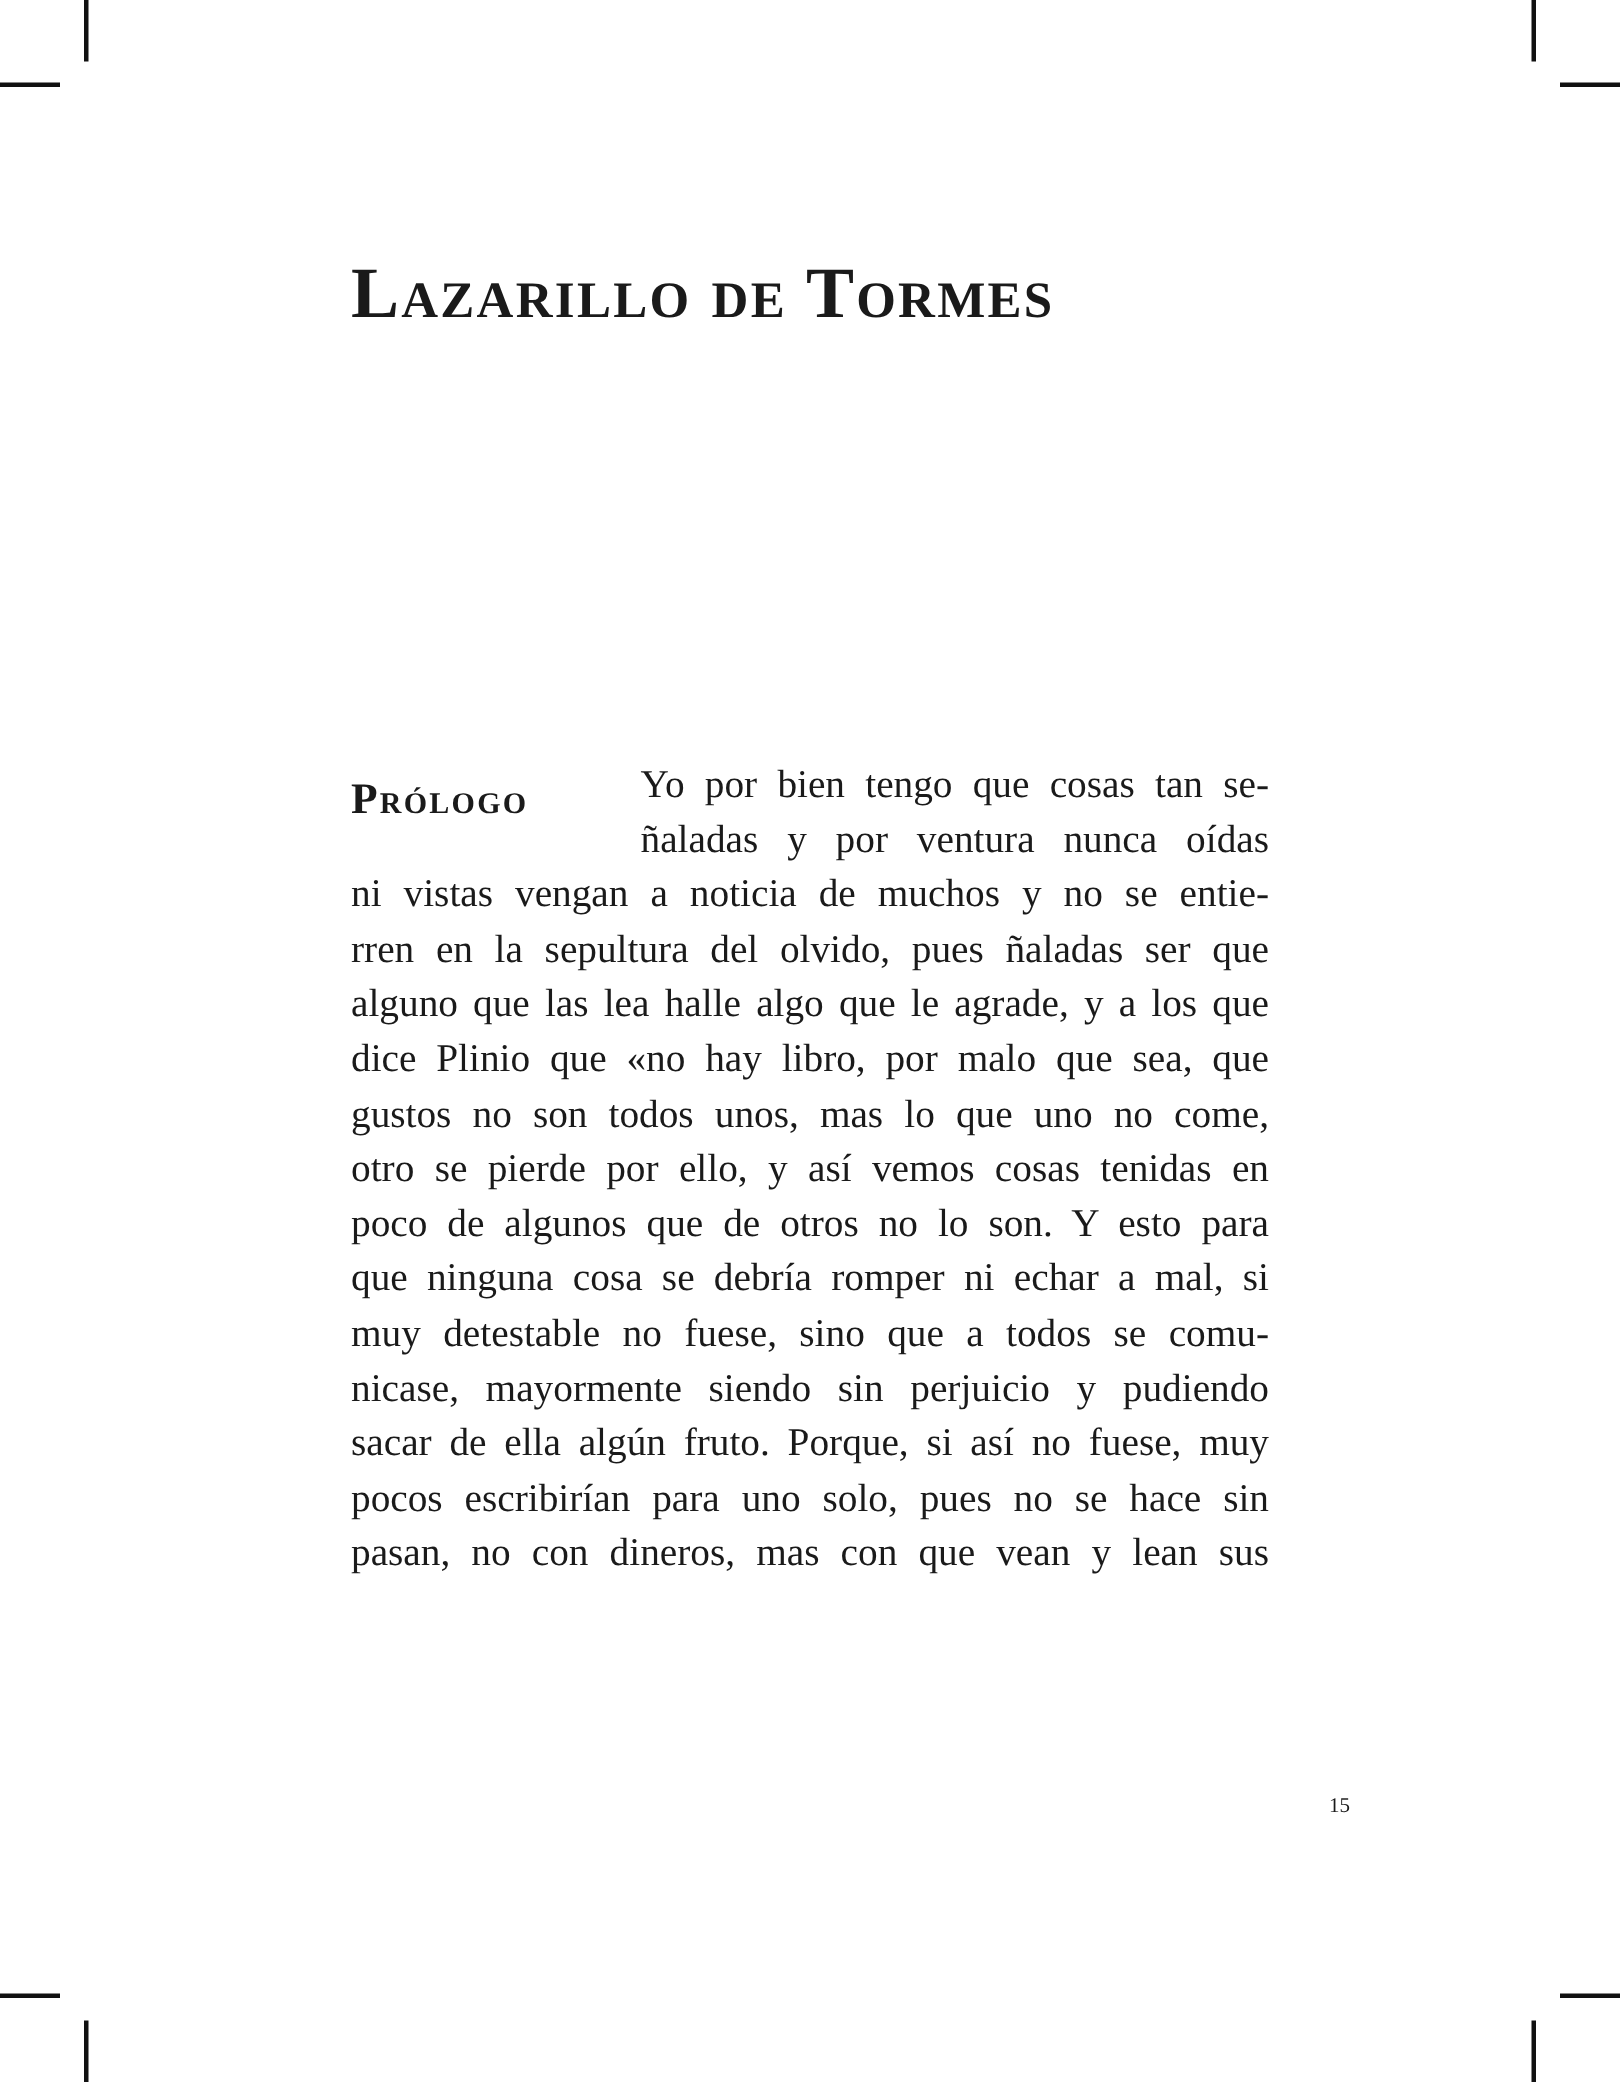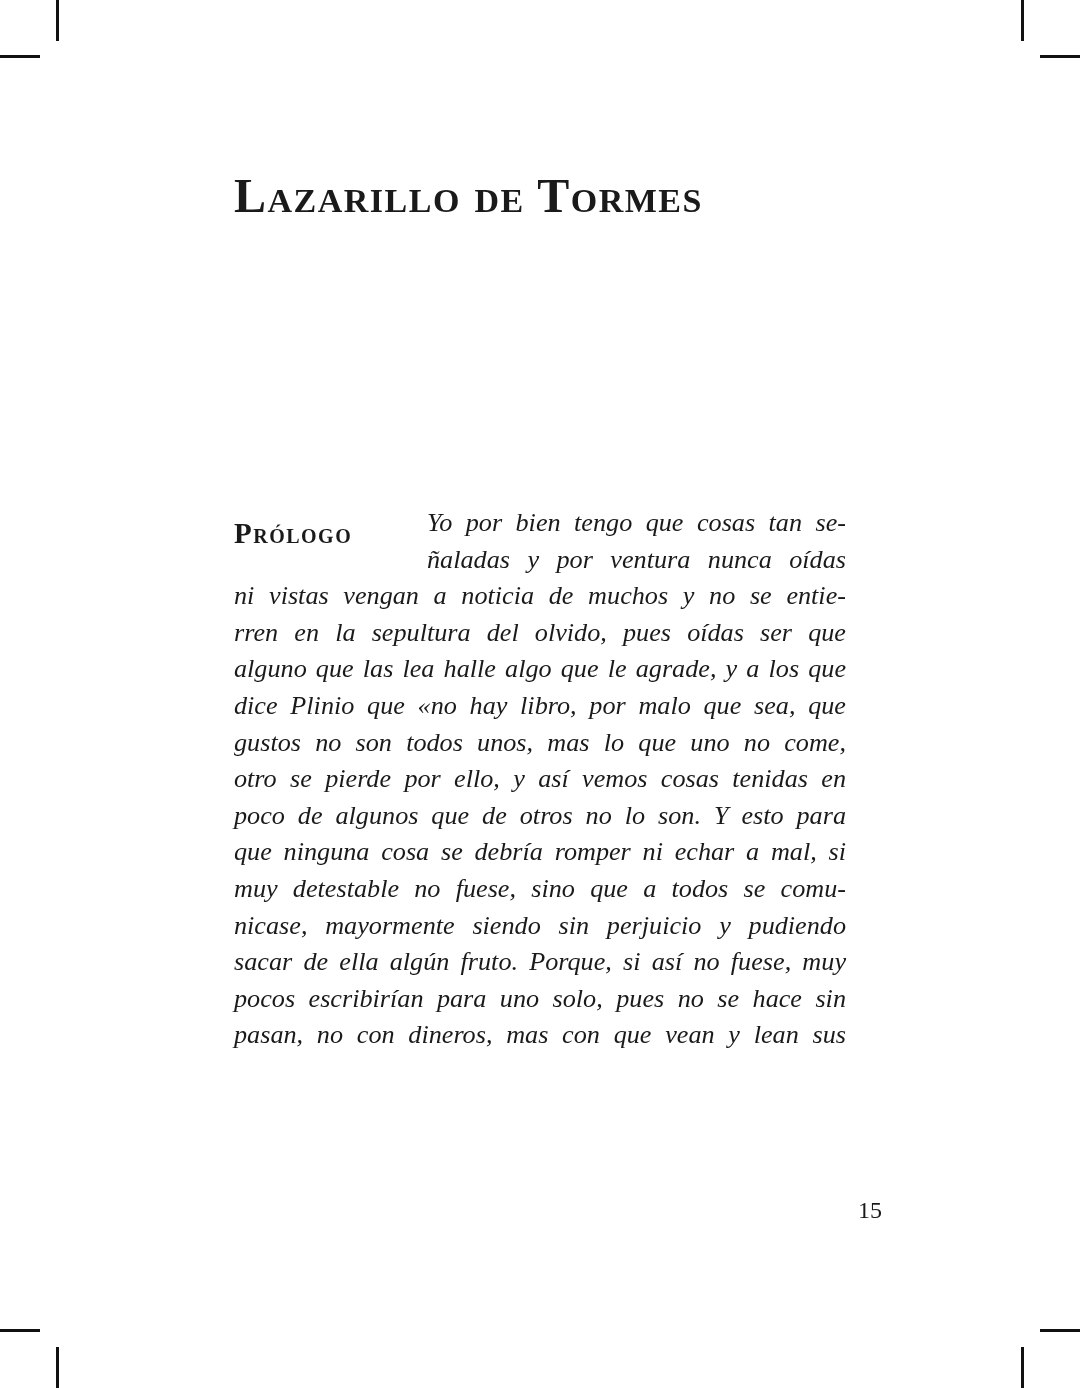--- a/index.html
+++ b/index.html
@@ -6,23 +6,23 @@
   body { width:1080px; height:1388px; background:#ffffff; position:relative; overflow:hidden;
          font-family:"Liberation Serif","DejaVu Serif",serif; color:#1a1a1a; }
   .crop { position:absolute; background:#111; }
   .v { width:3px; height:41px; }
   .h { height:3px; width:40px; }
   .title { position:absolute; left:234px; top:168px; font-size:48px; letter-spacing:1.5px;
            font-variant:small-caps; font-weight:bold; margin:0; white-space:nowrap; color:#1a1a1a; }
   .heading { position:absolute; left:234px; top:517px; font-size:29px; font-variant:small-caps;
              letter-spacing:1.5px; margin:0; color:#1a1a1a; }
   .body { position:absolute; left:234px; top:505px; width:612px; font-size:26.2px; line-height:36.6px; }
-  .line { display:block; white-space:nowrap; text-align:justify; text-align-last:justify; height:36.6px;font-style:italic; }
+  .line { display:block; white-space:nowrap; text-align:justify; text-align-last:justify; height:36.6px; }
   .line.indent { margin-left:193px; }
-  .folio { position:absolute; left:858px; top:1197px; font-size:24px; }
+  .folio { position:absolute; left:886px; top:1197px; font-size:14px; }
 </style>
 </head>
 <body>
 
 <div class="crop v" style="left:56px;top:0;"></div>
 <div class="crop h" style="left:0;top:55px;"></div>
 <div class="crop v" style="left:1021px;top:0;"></div>
 <div class="crop h" style="left:1040px;top:55px;"></div>
 <div class="crop h" style="left:0;top:1329px;"></div>
 <div class="crop v" style="left:56px;top:1347px;"></div>
@@ -30,21 +30,21 @@
 <div class="crop v" style="left:1021px;top:1347px;"></div>
 
 <h1 class="title">Lazarillo de Tormes</h1>
 
 <h2 class="heading">Prólogo</h2>
 
 <div class="body">
   <span class="line indent">Yo por bien tengo que cosas tan se-</span>
   <span class="line indent">ñaladas y por ventura nunca oídas</span>
   <span class="line">ni vistas vengan a noticia de muchos y no se entie-</span>
-  <span class="line">rren en la sepultura del olvido, pues oídas ser que</span>
+  <span class="line">rren en la sepultura del olvido, pues ñaladas ser que</span>
   <span class="line">alguno que las lea halle algo que le agrade, y a los que</span>
   <span class="line">dice Plinio que «no hay libro, por malo que sea, que</span>
   <span class="line">gustos no son todos unos, mas lo que uno no come,</span>
   <span class="line">otro se pierde por ello, y así vemos cosas tenidas en</span>
   <span class="line">poco de algunos que de otros no lo son. Y esto para</span>
   <span class="line">que ninguna cosa se debría romper ni echar a mal, si</span>
   <span class="line">muy detestable no fuese, sino que a todos se comu-</span>
   <span class="line">nicase, mayormente siendo sin perjuicio y pudiendo</span>
   <span class="line">sacar de ella algún fruto. Porque, si así no fuese, muy</span>
   <span class="line">pocos escribirían para uno solo, pues no se hace sin</span>

